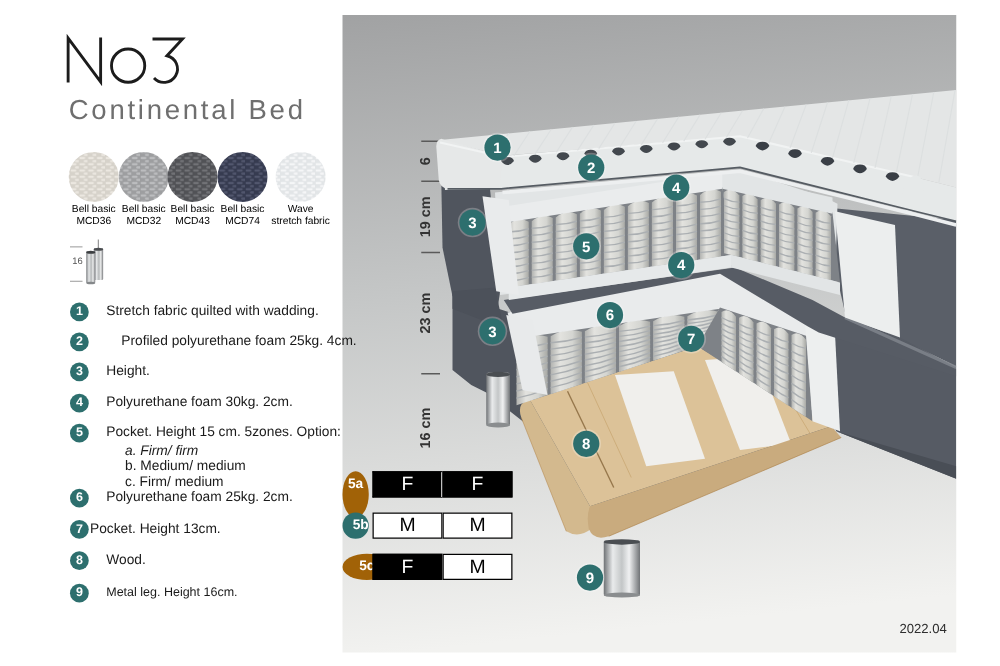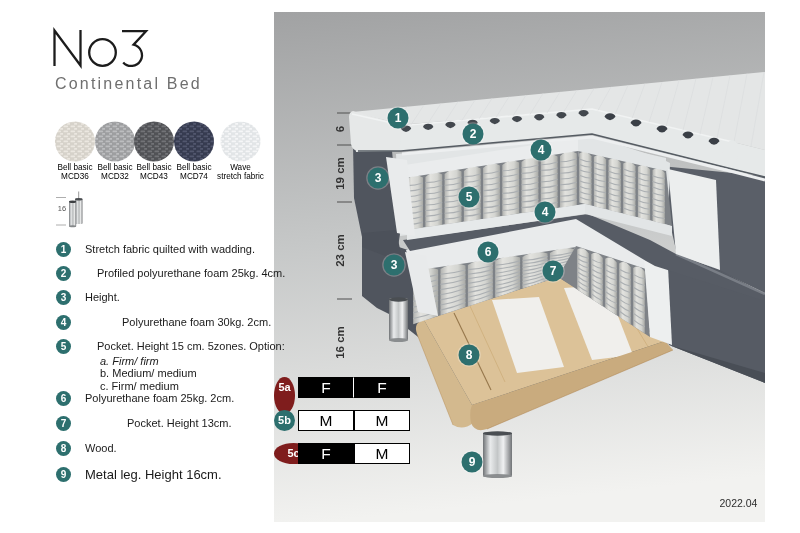--- a/index.html
+++ b/index.html
@@ -392,21 +392,21 @@
 <circle cx="472" cy="462" r="11.8" fill="#ffffff" opacity="0.25"></circle>
 <circle cx="472" cy="462" r="10.5" fill="#2d6f6e"></circle>
 <text x="472" y="466.32" font-size="12" font-weight="bold" fill="#fff" text-anchor="middle">9</text>
 </g>
   </svg>
 <svg width="170" height="75" viewBox="0 0 170 75" style="position:absolute;left:0;top:0">
     <path d="M54.5,66 L54.5,30.5 L80.5,65.5 L80.5,30" stroke="#1c1c1c" stroke-width="2.3" fill="none"></path>
     <circle cx="102.5" cy="52.5" r="13.3" stroke="#1c1c1c" stroke-width="2.3" fill="none"></circle>
     <path d="M122,31.2 L146,31.2 L133.6,44.6 A10.8,10.8 0 1 1 123.2,62.4" stroke="#1c1c1c" stroke-width="2.3" fill="none"></path>
   </svg>
-<div style="position:absolute;left:55px;top:74.5px;font-size:16px;color:#6f6f6f;letter-spacing:2.2px;">Continental Bed</div>
+<div style="position:absolute;left:55px;top:74.5px;font-size:22px;color:#6f6f6f;letter-spacing:2.2px;">Continental Bed</div>
 <svg width="270" height="240" viewBox="0 0 270 240" font-family="Liberation Sans, sans-serif" style="position:absolute;left:0;top:0">
     <defs>
 <pattern id="wv1" width="7" height="5" patternUnits="userSpaceOnUse">
  <rect width="7" height="5" fill="#d6d2ca"></rect>
  <rect x="0.5" y="0.6" width="4.6" height="1.7" rx="0.85" fill="#ebe7e0"></rect>
  <rect x="4" y="3.1" width="4.6" height="1.7" rx="0.85" fill="#ebe7e0"></rect>
 </pattern>
 <pattern id="wv2" width="7" height="5" patternUnits="userSpaceOnUse">
  <rect width="7" height="5" fill="#9d9ea0"></rect>
  <rect x="0.5" y="0.6" width="4.6" height="1.7" rx="0.85" fill="#bcbdbf"></rect>
@@ -460,36 +460,36 @@
 <ellipse cx="72.6" cy="201.8" rx="3.6" ry="1.2" fill="#3c3f42"></ellipse>
 <ellipse cx="72.6" cy="226.3" rx="3.6" ry="1" fill="#85888a"></ellipse>
   </svg>
 <div style="position:absolute;left:56px;top:242.0px;width:15px;height:15px;border-radius:50%;background:#2d6f6e;color:#fff;font-size:10px;font-weight:bold;text-align:center;line-height:15px;">1</div>
 <div style="position:absolute;left:85px;top:243.0px;font-size:11px;line-height:13px;color:#1a1a1a;white-space:nowrap;">Stretch fabric quilted with wadding.</div>
 <div style="position:absolute;left:56px;top:265.5px;width:15px;height:15px;border-radius:50%;background:#2d6f6e;color:#fff;font-size:10px;font-weight:bold;text-align:center;line-height:15px;">2</div>
 <div style="position:absolute;left:85px;top:266.5px;font-size:11px;line-height:13px;color:#1a1a1a;white-space:nowrap;padding-left:12px;">Profiled polyurethane foam 25kg. 4cm.</div>
 <div style="position:absolute;left:56px;top:289.5px;width:15px;height:15px;border-radius:50%;background:#2d6f6e;color:#fff;font-size:10px;font-weight:bold;text-align:center;line-height:15px;">3</div>
 <div style="position:absolute;left:85px;top:290.5px;font-size:11px;line-height:13px;color:#1a1a1a;white-space:nowrap;">Height.</div>
 <div style="position:absolute;left:56px;top:314.5px;width:15px;height:15px;border-radius:50%;background:#2d6f6e;color:#fff;font-size:10px;font-weight:bold;text-align:center;line-height:15px;">4</div>
-<div style="position:absolute;left:85px;top:315.5px;font-size:11px;line-height:13px;color:#1a1a1a;white-space:nowrap;margin-left:37px;">Polyurethane foam 30kg. 2cm.</div>
+<div style="position:absolute;left:85px;top:315.5px;font-size:11px;line-height:13px;color:#1a1a1a;white-space:nowrap;">Polyurethane foam 30kg. 2cm.</div>
 <div style="position:absolute;left:56px;top:339.0px;width:15px;height:15px;border-radius:50%;background:#2d6f6e;color:#fff;font-size:10px;font-weight:bold;text-align:center;line-height:15px;">5</div>
-<div style="position:absolute;left:85px;top:340.0px;font-size:11px;line-height:13px;color:#1a1a1a;white-space:nowrap;margin-left:12px;">Pocket. Height 15 cm. 5zones. Option:</div>
+<div style="position:absolute;left:85px;top:340.0px;font-size:11px;line-height:13px;color:#1a1a1a;white-space:nowrap;">Pocket. Height 15 cm. 5zones. Option:</div>
 <div style="position:absolute;left:56px;top:390.5px;width:15px;height:15px;border-radius:50%;background:#2d6f6e;color:#fff;font-size:10px;font-weight:bold;text-align:center;line-height:15px;">6</div>
 <div style="position:absolute;left:85px;top:391.5px;font-size:11px;line-height:13px;color:#1a1a1a;white-space:nowrap;">Polyurethane foam 25kg. 2cm.</div>
 <div style="position:absolute;left:56px;top:415.7px;width:15px;height:15px;border-radius:50%;background:#2d6f6e;color:#fff;font-size:10px;font-weight:bold;text-align:center;line-height:15px;">7</div>
-<div style="position:absolute;left:101px;top:416.7px;font-size:11px;line-height:13px;color:#1a1a1a;white-space:nowrap;padding-left:26px;">Pocket. Height 13cm.</div>
+<div style="position:absolute;left:72px;top:416.7px;font-size:11px;line-height:13px;color:#1a1a1a;white-space:nowrap;">Pocket. Height 13cm.</div>
 <div style="position:absolute;left:56px;top:441.3px;width:15px;height:15px;border-radius:50%;background:#2d6f6e;color:#fff;font-size:10px;font-weight:bold;text-align:center;line-height:15px;">8</div>
 <div style="position:absolute;left:85px;top:442.3px;font-size:11px;line-height:13px;color:#1a1a1a;white-space:nowrap;">Wood.</div>
 <div style="position:absolute;left:56px;top:466.8px;width:15px;height:15px;border-radius:50%;background:#2d6f6e;color:#fff;font-size:10px;font-weight:bold;text-align:center;line-height:15px;">9</div>
-<div style="position:absolute;left:85px;top:467.8px;font-size:13px;line-height:13px;color:#1a1a1a;white-space:nowrap;">Metal leg. Height 16cm.</div>
+<div style="position:absolute;left:85px;top:467.8px;font-size:10px;line-height:13px;color:#1a1a1a;white-space:nowrap;">Metal leg. Height 16cm.</div>
 <div style="position:absolute;left:100px;top:354.5px;font-size:11px;line-height:13px;color:#1a1a1a;white-space:nowrap;font-style:italic;">a. Firm/ firm</div>
 <div style="position:absolute;left:100px;top:367.0px;font-size:11px;line-height:13px;color:#1a1a1a;white-space:nowrap;">b. Medium/ medium</div>
 <div style="position:absolute;left:100px;top:379.5px;font-size:11px;line-height:13px;color:#1a1a1a;white-space:nowrap;">c. Firm/ medium</div>
-<div style="position:absolute;left:274px;top:377.3px;width:21px;height:37px;border-radius:50%;background:#7f1d1d;color:#fff;font-size:11px;font-weight:bold;text-align:center;line-height:21px;">5a</div>
+<div style="position:absolute;left:274px;top:377.3px;width:21px;height:37px;border-radius:50%;background:#a16207;color:#fff;font-size:11px;font-weight:bold;text-align:center;line-height:21px;">5a</div>
 <div style="position:absolute;left:298px;top:377.3px;width:54px;height:19px;background:#000;color:#fff;border:1px solid #000;border-right:1px solid #fff;font-size:15.5px;text-align:center;line-height:19px;">F</div>
 <div style="position:absolute;left:354px;top:377.3px;width:54px;height:19px;background:#000;color:#fff;border:1px solid #000;font-size:15.5px;text-align:center;line-height:19px;">F</div>
-<div style="position:absolute;left:274px;top:410.0px;width:21px;height:21px;border-radius:50%;background:#2d6f6e;color:#fff;font-size:11px;font-weight:bold;text-align:center;line-height:21px;">5b</div>
+<div style="position:absolute;left:274px;top:410.0px;width:21px;height:21px;border-radius:50%;background:#2d6f6e;color:#fff;font-size:11px;font-weight:bold;text-align:right;line-height:21px;">5b</div>
 <div style="position:absolute;left:298px;top:410.0px;width:54px;height:19px;background:#fff;color:#000;border:1px solid #000;font-size:15.5px;text-align:center;line-height:19px;">M</div>
 <div style="position:absolute;left:354px;top:410.0px;width:54px;height:19px;background:#fff;color:#000;border:1px solid #000;font-size:15.5px;text-align:center;line-height:19px;">M</div>
-<div style="position:absolute;left:274px;top:442.7px;width:39px;height:21px;border-radius:50%;background:#7f1d1d;color:#fff;font-size:11px;font-weight:bold;text-align:center;line-height:21px;">5c</div>
+<div style="position:absolute;left:274px;top:442.7px;width:39px;height:21px;border-radius:50%;background:#a16207;color:#fff;font-size:11px;font-weight:bold;text-align:center;line-height:21px;">5c</div>
 <div style="position:absolute;left:298px;top:442.7px;width:54px;height:19px;background:#000;color:#fff;border:1px solid #000;font-size:15.5px;text-align:center;line-height:19px;">F</div>
 <div style="position:absolute;left:354px;top:442.7px;width:54px;height:19px;background:#fff;color:#000;border:1px solid #000;font-size:15.5px;text-align:center;line-height:19px;">M</div>
 <div style="position:absolute;left:719.5px;top:497px;font-size:10.5px;color:#2e2e2e;">2022.04</div>
 
 </body></html>

